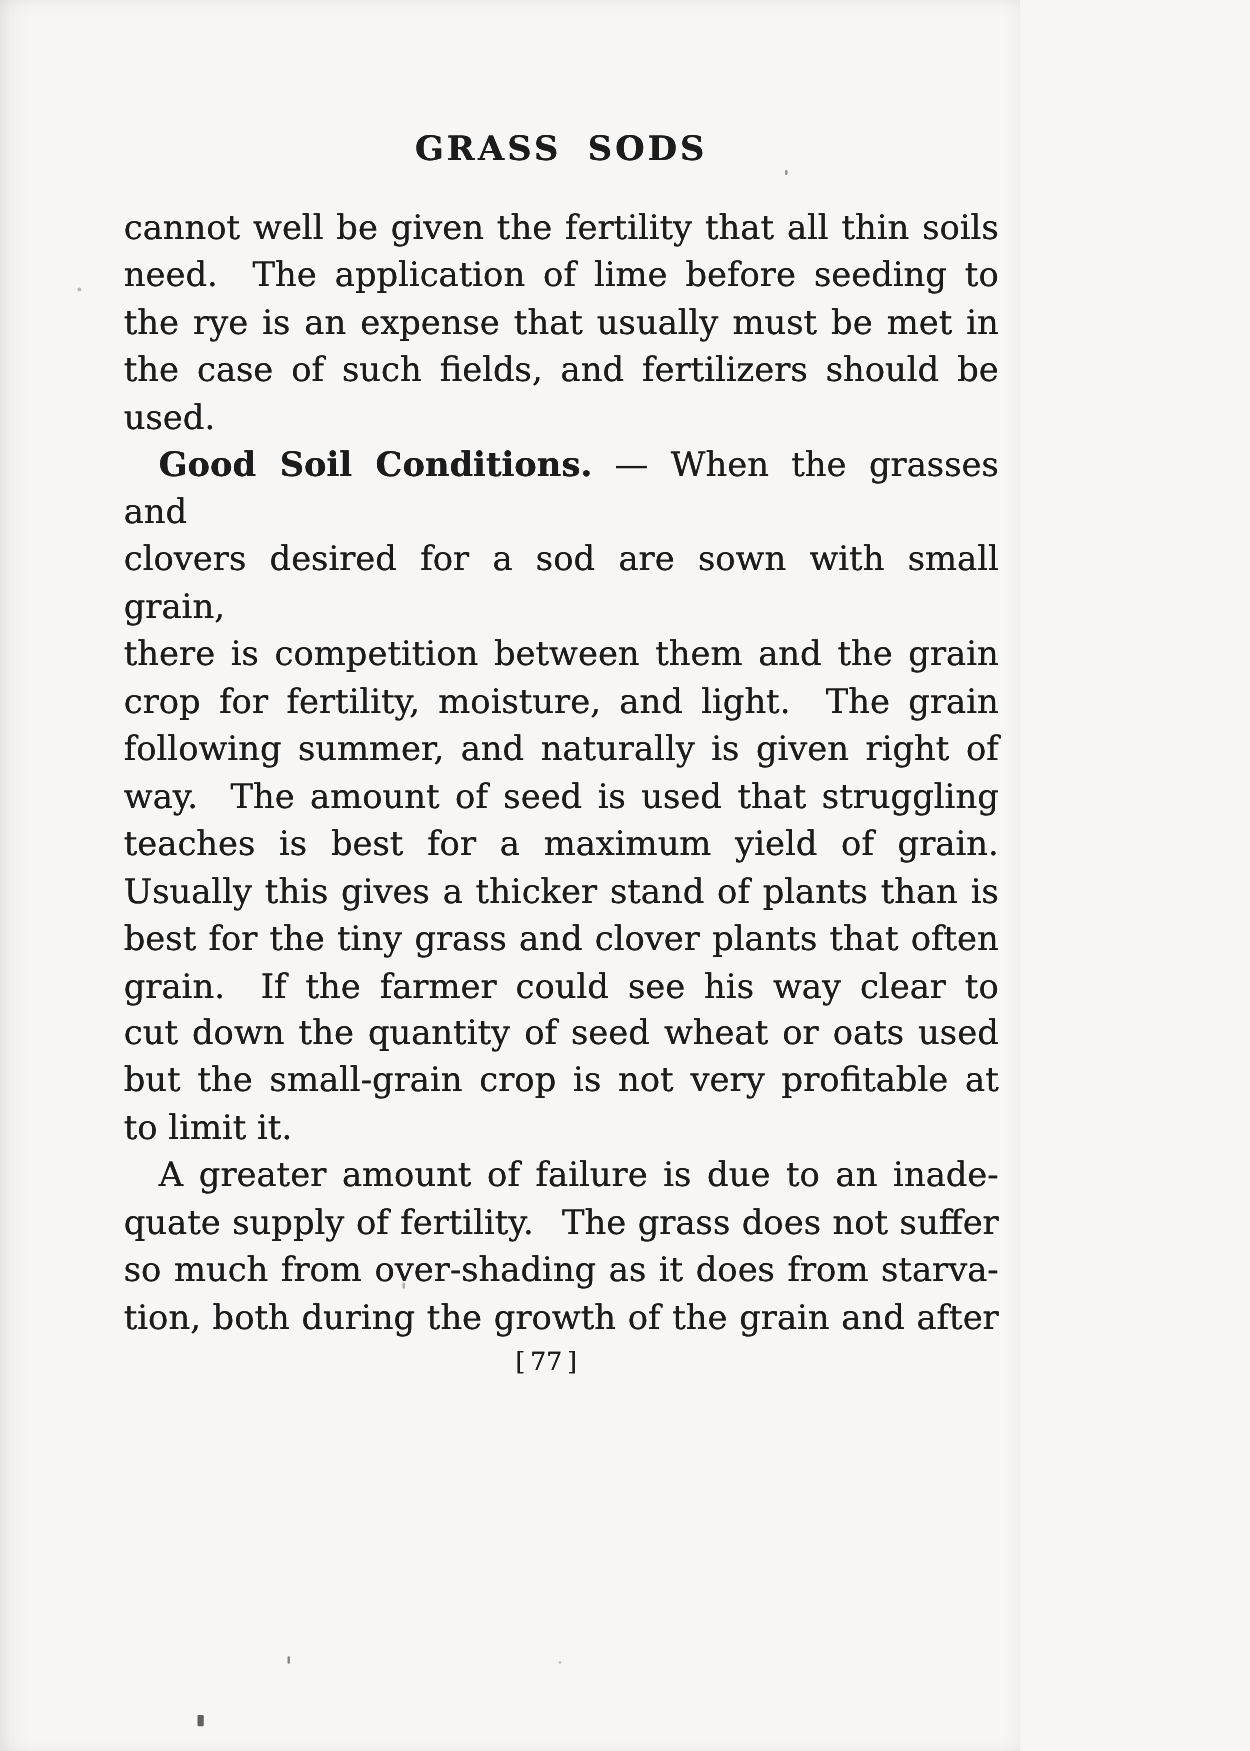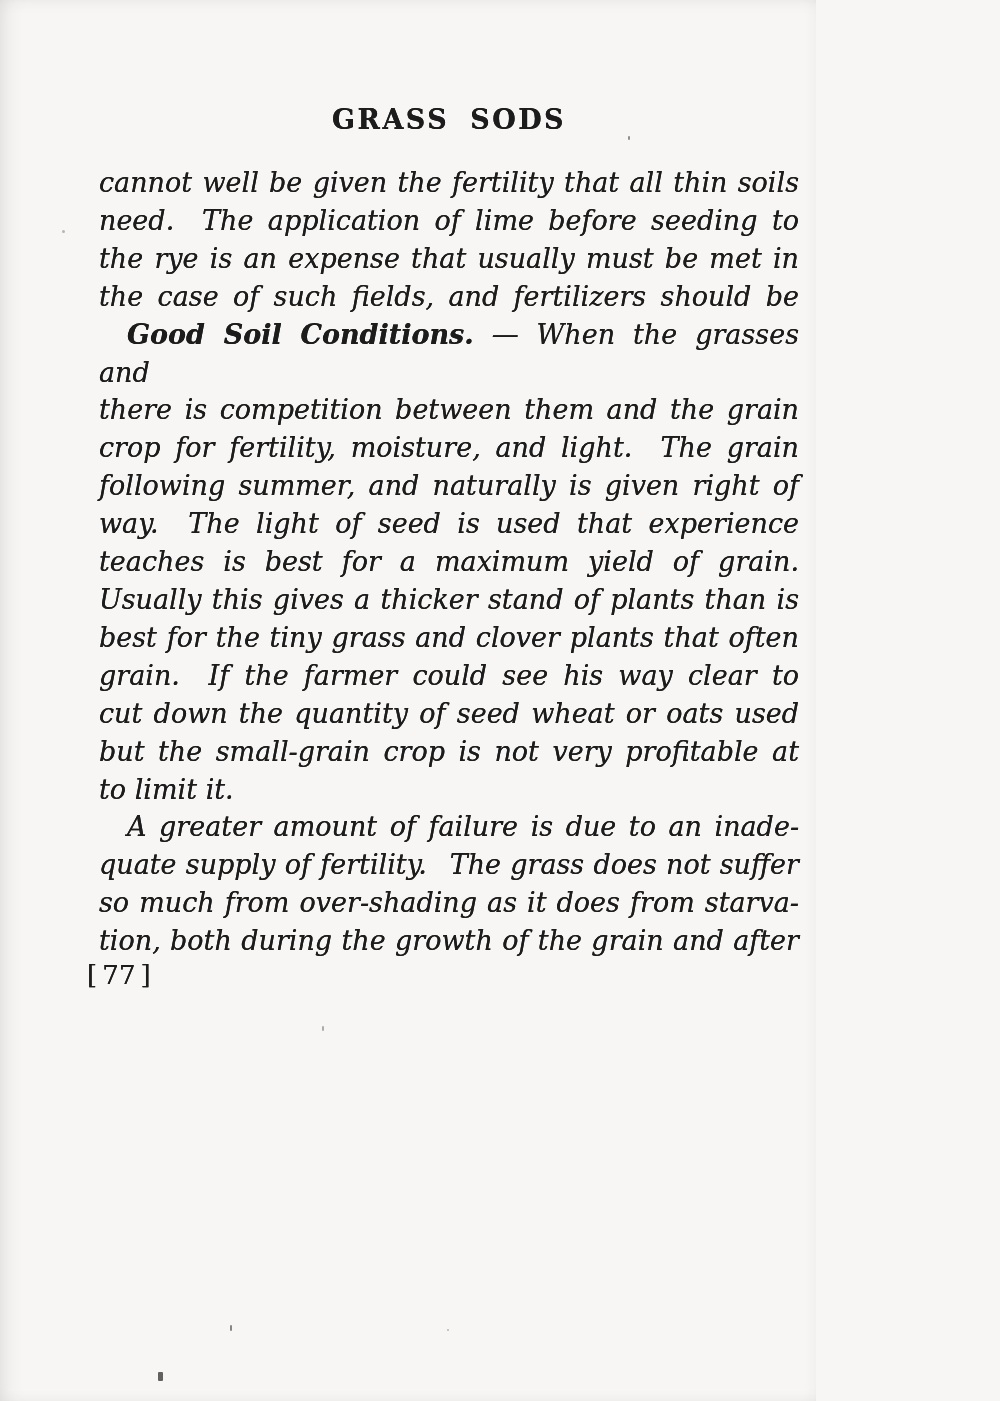--- a/index.html
+++ b/index.html
@@ -39,34 +39,34 @@
     letter-spacing: 2.5px;
     word-spacing: 9px;
     text-shadow: 0 0 0.4px currentColor;
   }
   .text-block {
     width: 700px;
     margin: 28px 0 0 99px;
     font-size: 27px;
     line-height: 37.9px;
   }
-  .paragraph { margin: 0; font-style: italic; }
+  .paragraph { margin: 0; }
   .line {
     text-align: justify;
     text-align-last: justify;
     text-shadow: 0 0 0.45px currentColor;
   }
   .line.last { text-align-last: left; }
   .line.indent { text-indent: 28px; }
   .lead-bold { font-weight: bold; }
   .folio {
     width: 700px;
     margin: 0 0 16px 87px;
-    text-align: left;
-    font-size: 26px;
+    text-align: center;
+    font-size: 20px;
     line-height: 30px;
     text-shadow: 0 0 0.4px currentColor;
   }
   .speck {
     position: absolute;
     background: #3c3c3c;
     border-radius: 1px;
     pointer-events: none;
   }
 </style>
@@ -75,27 +75,29 @@
 
 <div class="page">
   <div class="title">GRASS SODS</div>
 
   <div class="text-block" id="text-block">
       <div class="paragraph">
         <div class="line">cannot well be given the fertility that all thin soils</div>
         <div class="line">need.  The application of lime before seeding to</div>
         <div class="line">the rye is an expense that usually must be met in</div>
         <div class="line">the case of such fields, and fertilizers should be</div>
+        <div class="line last">used.</div>
       </div>
       <div class="paragraph">
         <div class="line indent"><span class="lead-bold">Good Soil Conditions.</span><span> — When the grasses and</span></div>
+        <div class="line">clovers desired for a sod are sown with small grain,</div>
         <div class="line">there is competition between them and the grain</div>
         <div class="line">crop for fertility, moisture, and light.  The grain</div>
         <div class="line">following summer, and naturally is given right of</div>
-        <div class="line">way.  The light of seed is used that experience</div>
+        <div class="line">way.  The amount of seed is used that struggling</div>
         <div class="line">teaches is best for a maximum yield of grain.</div>
         <div class="line">Usually this gives a thicker stand of plants than is</div>
         <div class="line">best for the tiny grass and clover plants that often</div>
         <div class="line">grain.  If the farmer could see his way clear to</div>
         <div class="line">cut down the quantity of seed wheat or oats used</div>
         <div class="line">but the small-grain crop is not very profitable at</div>
         <div class="line last">to limit it.</div>
       </div>
       <div class="paragraph">
         <div class="line indent">A greater amount of failure is due to an inade-</div>

